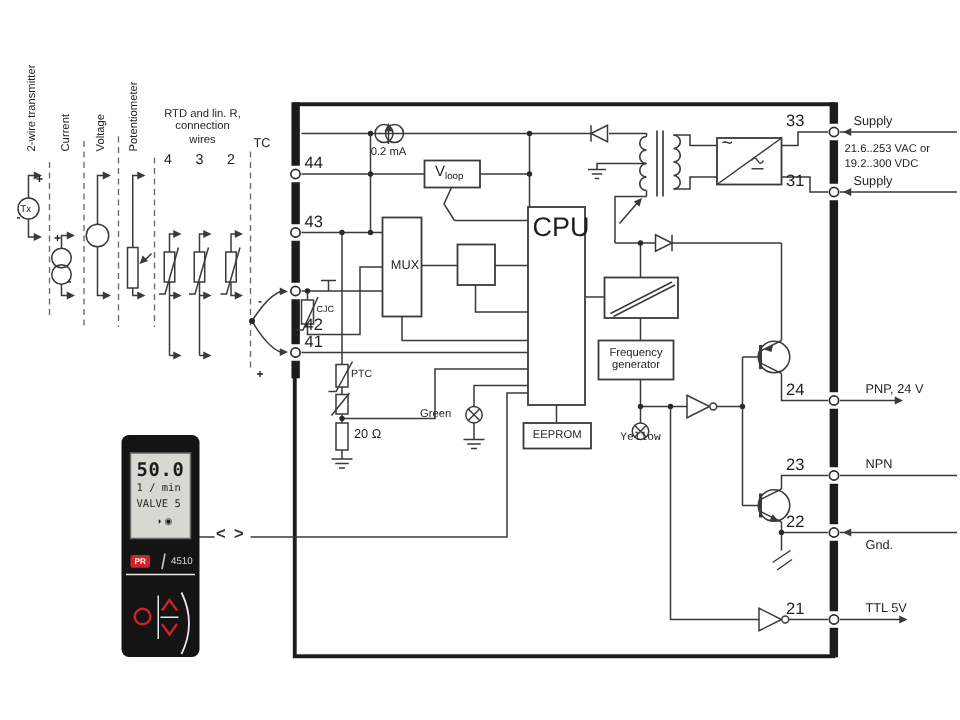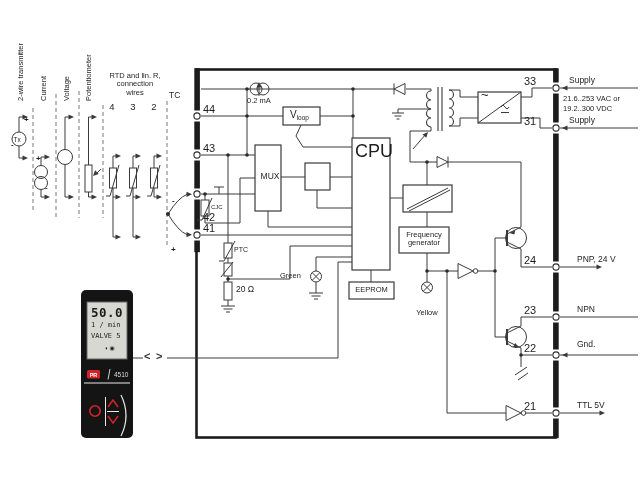--- a/index.html
+++ b/index.html
@@ -269,37 +269,37 @@
 <div class="lbl tnum r" style="left:524px;top:304px;width:24px;">23</div>
 <div class="lbl tnum r" style="left:524px;top:342px;width:24px;">22</div>
 <div class="lbl tnum r" style="left:524px;top:400px;width:24px;">21</div>
 
 <div class="lbl wlbl" style="left:569px;top:76px;">Supply</div>
 <div class="lbl wlbl" style="left:569px;top:116px;">Supply</div>
 <div class="lbl small" style="left:563px;top:95px;">21.6..253 VAC or</div>
 <div class="lbl small" style="left:563px;top:105px;">19.2..300 VDC</div>
 <div class="lbl wlbl" style="left:577px;top:255px;">PNP, 24 V</div>
 <div class="lbl wlbl" style="left:577px;top:305px;">NPN</div>
-<div class="lbl wlbl" style="left:577px;top:340px;text-align:right;">Gnd.</div>
+<div class="lbl wlbl" style="left:577px;top:359px;text-align:right;">Gnd.</div>
 <div class="lbl wlbl" style="left:577px;top:401px;">TTL 5V</div>
 
 <div class="lbl c small" style="left:242px;top:97px;width:34px;">0.2 mA</div>
 <div class="lbl" style="left:290px;top:109px;font-size:10px;"><span>V</span><span class="sub">loop</span></div>
 <div class="lbl c wlbl" style="left:255px;top:172px;width:30px;">MUX</div>
 <div class="lbl" style="left:355px;top:141px;font-size:18px;">CPU</div>
 <div class="lbl c" style="left:349px;top:286px;width:45px;font-size:7.5px;">EEPROM</div>
 <div class="lbl c small" style="left:399px;top:231px;width:50px;">
   <div>Frequency</div>
   <div>generator</div>
 </div>
 <div class="lbl" style="left:234px;top:246px;font-size:7px;">PTC</div>
 <div class="lbl wlbl" style="left:236px;top:285px;">20 Ω</div>
 <div class="lbl" style="left:211px;top:204px;font-size:6px;">CJC</div>
 <div class="lbl r small" style="left:280px;top:272px;width:28px;">Green</div>
-<div class="lbl c small" style="left:412px;top:309px;width:30px;">Yellow</div>
+<div class="lbl c small" style="left:412px;top:288px;width:30px;font-family:Liberation Mono, monospace;">Yellow</div>
 <div class="lbl" style="left:481px;top:88px;font-size:13px;">~</div>
 
 <div class="lbl" style="left:144px;top:350px;font-size:11px;font-weight:bold;color:#333;">&lt;</div>
 <div class="lbl" style="left:156px;top:350px;font-size:11px;font-weight:bold;color:#333;">&gt;</div>
 
 <div class="lbl mono" style="left:91px;top:306px;font-size:12.5px;font-weight:bold;color:#1c1c1c;letter-spacing:0.5px;">50.0</div>
 <div class="lbl mono" style="left:91px;top:322px;font-size:7px;color:#1c1c1c;">1 / min</div>
 <div class="lbl mono" style="left:91px;top:333px;font-size:7px;color:#1c1c1c;">VALVE 5</div>
 <div class="lbl" style="left:104px;top:345px;font-size:6px;color:#1c1c1c;letter-spacing:2px;">◑◉</div>
 <div class="lbl c" style="left:87px;top:371.5px;width:13px;font-size:5.5px;font-weight:bold;color:#fff;">PR</div>

